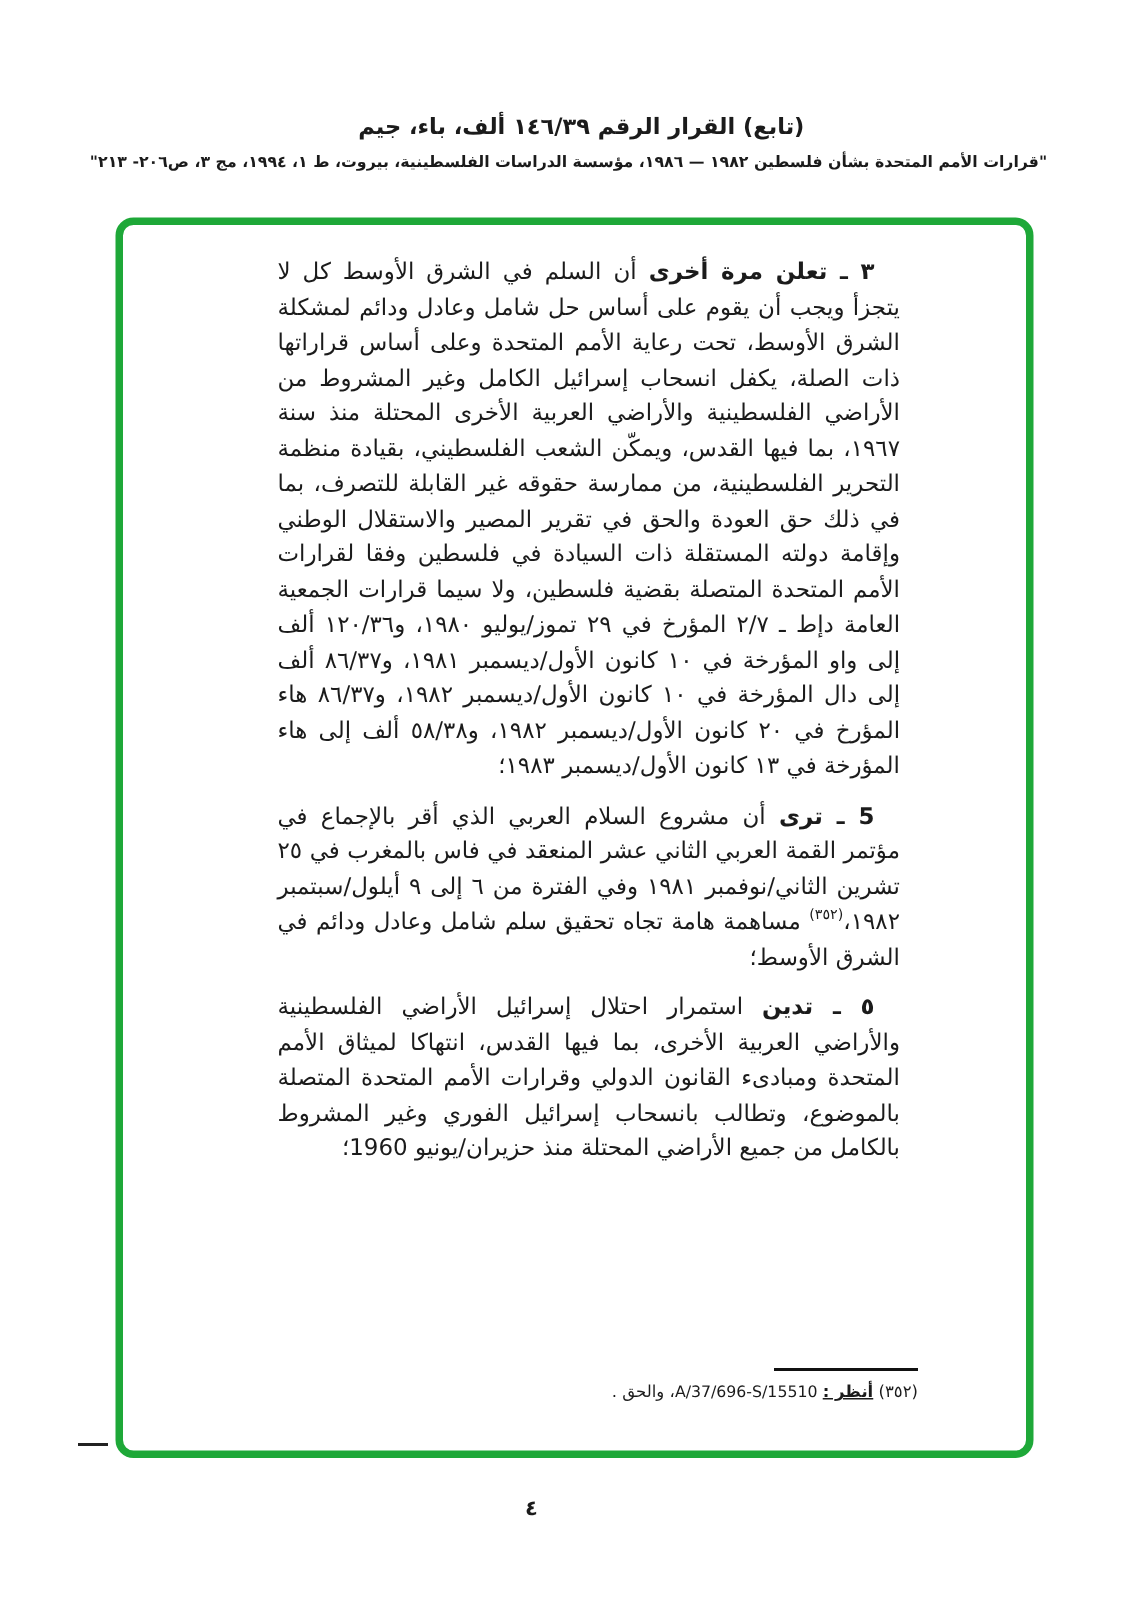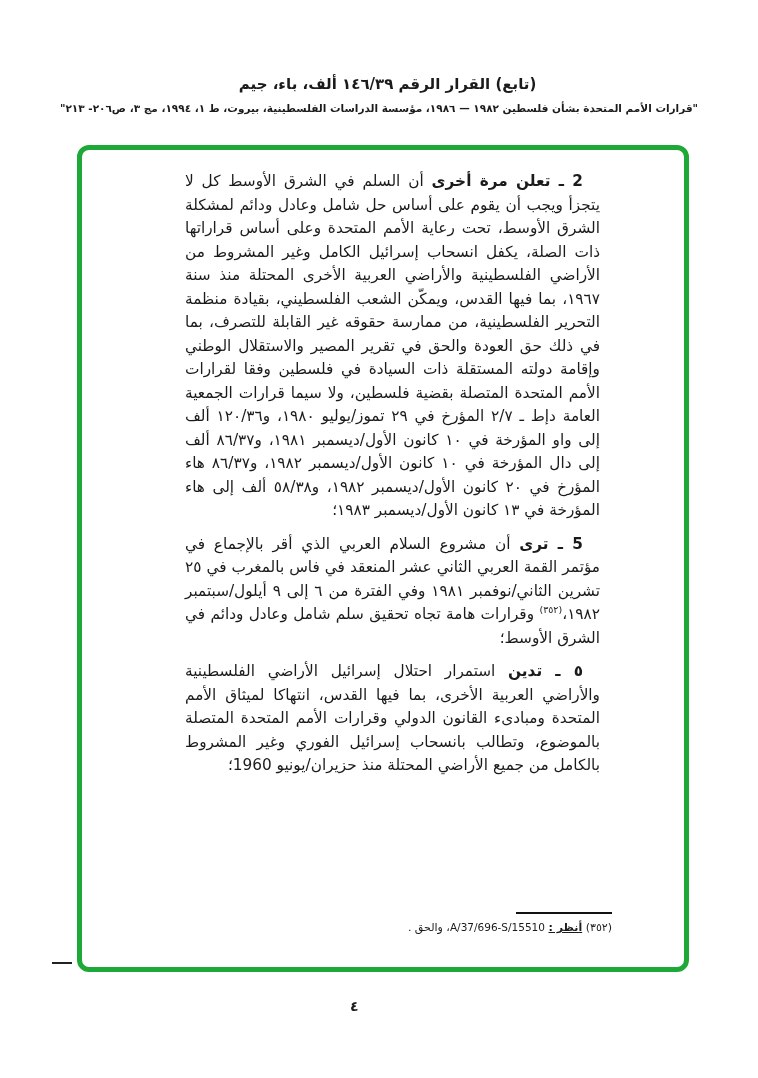--- a/index.html
+++ b/index.html
@@ -73,27 +73,27 @@
 
   <div class="header-title">(تابع) القرار الرقم ١٤٦/٣٩ ألف، باء، جيم</div>
 
   <div class="header-source">"قرارات الأمم المتحدة بشأن فلسطين ١٩٨٢ — ١٩٨٦، مؤسسة الدراسات الفلسطينية، بيروت، ط ١، ١٩٩٤، مج ٣، ص٢٠٦- ٢١٣"</div>
 
   <div class="green-box"></div>
 
   <div class="text-col">
 
 
-    <p class="para"><b>2 ـ تعلن مرة أخرى</b>
+    <p class="para"><b>٣ ـ تعلن مرة أخرى</b>
       <span>أن السلم في الشرق الأوسط كل لا يتجزأ ويجب أن يقوم على أساس حل شامل وعادل ودائم لمشكلة الشرق الأوسط، تحت رعاية الأمم المتحدة وعلى أساس قراراتها ذات الصلة، يكفل انسحاب إسرائيل الكامل وغير المشروط من الأراضي الفلسطينية والأراضي العربية الأخرى المحتلة منذ سنة ١٩٦٧، بما فيها القدس، ويمكّن الشعب الفلسطيني، بقيادة منظمة التحرير الفلسطينية، من ممارسة حقوقه غير القابلة للتصرف، بما في ذلك حق العودة والحق في تقرير المصير والاستقلال الوطني وإقامة دولته المستقلة ذات السيادة في فلسطين وفقا لقرارات الأمم المتحدة المتصلة بقضية فلسطين، ولا سيما قرارات الجمعية العامة دإط ـ ٢/٧ المؤرخ في ٢٩ تموز/يوليو ١٩٨٠، و١٢٠/٣٦ ألف إلى واو المؤرخة في ١٠ كانون الأول/ديسمبر ١٩٨١، و٨٦/٣٧ ألف إلى دال المؤرخة في ١٠ كانون الأول/ديسمبر ١٩٨٢، و٨٦/٣٧ هاء المؤرخ في ٢٠ كانون الأول/ديسمبر ١٩٨٢، و٥٨/٣٨ ألف إلى هاء المؤرخة في ١٣ كانون الأول/ديسمبر ١٩٨٣؛</span><sup class="fnref"></sup>
       <span></span></p>
 
     <p class="para"><b>5 ـ ترى</b>
       <span>أن مشروع السلام العربي الذي أقر بالإجماع في مؤتمر القمة العربي الثاني عشر المنعقد في فاس بالمغرب في ٢٥ تشرين الثاني/نوفمبر ١٩٨١ وفي الفترة من ٦ إلى ٩ أيلول/سبتمبر ١٩٨٢،</span><sup class="fnref">(٣٥٢)</sup>
-      <span>وقرارات هامة تجاه تحقيق سلم شامل وعادل ودائم في الشرق الأوسط؛</span></p>
+      <span>مساهمة هامة تجاه تحقيق سلم شامل وعادل ودائم في الشرق الأوسط؛</span></p>
 
     <p class="para"><b>٥ ـ تدين</b>
       <span>استمرار احتلال إسرائيل الأراضي الفلسطينية والأراضي العربية الأخرى، بما فيها القدس، انتهاكا لميثاق الأمم المتحدة ومبادىء القانون الدولي وقرارات الأمم المتحدة المتصلة بالموضوع، وتطالب بانسحاب إسرائيل الفوري وغير المشروط بالكامل من جميع الأراضي المحتلة منذ حزيران/يونيو 1960؛</span><sup class="fnref"></sup>
       <span></span></p>
 
   </div>
 
   <div class="footnote-sep"></div>
 
   <div class="footnote">

